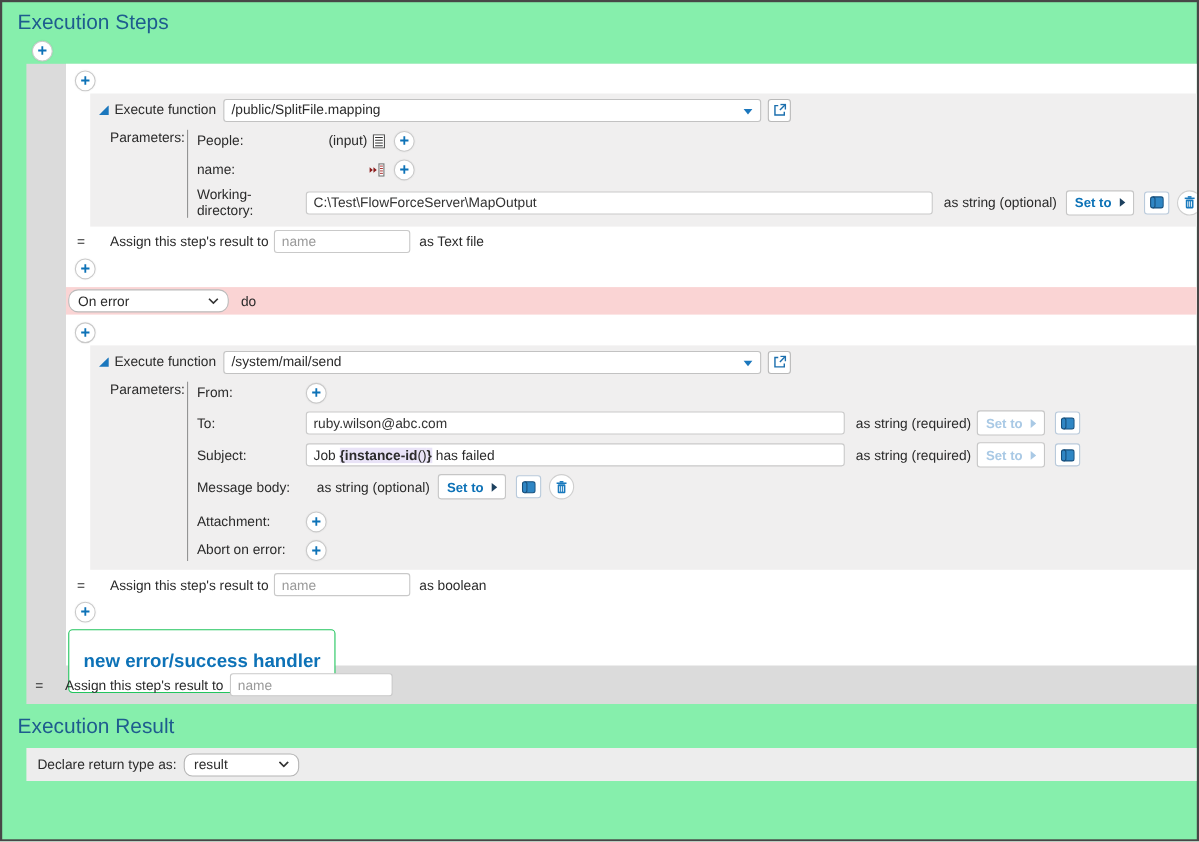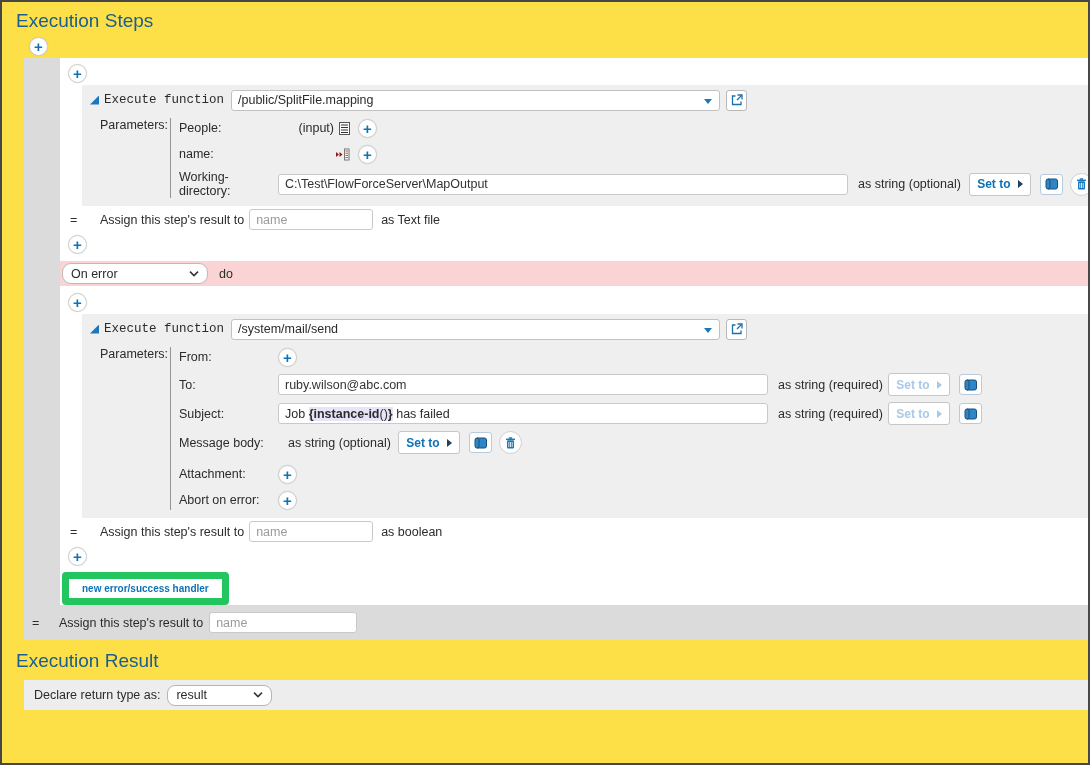--- a/index.html
+++ b/index.html
@@ -1,18 +1,18 @@
 <!DOCTYPE html>
 <html><head>
 <meta charset="utf-8">
 <style>
   * { box-sizing: border-box; margin: 0; padding: 0; }
   html,body { background:#fff; }
   body { font-family: "Liberation Sans", sans-serif; font-size:12.5px; color:#2b2b2b; }
-  .screen { width:1090px; height:765px; border:2px solid #474747; background:#fde047; overflow:hidden; position:relative; }
+  .screen { width:1090px; height:765px; border:2px solid #474747; background:#86efac; overflow:hidden; position:relative; }
 
   .title { font-size:19px; color:#1e5c8e; padding:8px 0 5px 14px; font-weight:normal; }
   .title2 { padding-top:10px; }
 
   
   .plus-btn { width:19px; height:19px; border-radius:50%; background:#fff; border:1px solid #c9c9c9;
     color:#0d72b7; font-weight:bold; font-size:15px; line-height:15px; display:inline-flex;
     align-items:center; justify-content:center; cursor:pointer; box-shadow:0 0 0 1px rgba(0,0,0,0.02); }
   .plus-row { padding:2px 0 2px 8px; height:23px; }
   .plus-row.top { padding:0 0 2px 27px; height:21px; }
@@ -30,21 +30,21 @@
   .retry { width:60px; text-align:center; margin-left:8px; }
   .lbl-times { margin-left:10px; }
   .pill-btn { margin-left:42px; background:#fff; border:1px solid #b9b9b9; border-radius:11px; padding:3px 13px;
     color:#0d72b7; font-weight:bold; font-size:12.5px; font-family:"Liberation Sans",sans-serif; cursor:pointer; }
 
   .white-panel { margin-left:36px; background:#fff; padding:4px 0 6px 0; }
 
   .func-block { margin-left:22px; background:#f0efef; padding:4px 0 8px 8px; }
   .func-row { display:flex; align-items:center; height:22px; }
   .func-row .exp { margin-right:5px; }
-  .func-row .flabel { margin-right:7px;font-family:Liberation Mono, monospace; }
+  .func-row .flabel { margin-right:7px; }
   .combo { width:489px; height:21px; background:#fff; border:1px solid #c2c2c2; border-radius:3px;
     position:relative; display:flex; align-items:center; padding:0 22px 0 6px; cursor:pointer; }
   .combo-arrow { position:absolute; right:7px; top:8px; width:0; height:0;
     border-left:4px solid transparent; border-right:4px solid transparent; border-top:5px solid #1b77bd; }
   .sq-btn { width:21px; height:21px; margin-left:6px; background:#fff; border:1px solid #b9b9b9; border-radius:3px;
     display:inline-flex; align-items:center; justify-content:center; cursor:pointer; }
 
   .params { display:flex; margin-top:7px; }
   .plabel { width:80px; padding-left:10px; flex:none; }
   .pdivider { border-left:1px solid #949494; margin-right:8px; }
@@ -75,22 +75,22 @@
   .name-input { width:124px; }
   .assign-row .type-lbl { margin-left:8px; }
 
   .pink-row { background:#fad4d4; height:25px; display:flex; align-items:center; padding-left:2px; margin:5px 0; }
   .select { background:#fff; border:1px solid #bbb; border-radius:9px; height:21px; display:flex; align-items:center;
     justify-content:space-between; padding:0 8px; cursor:pointer;gap:13px; }
   .sel-err { width:146px; }
   .do-lbl { margin-left:11px; }
 
   .handler-row { padding:4px 0 0 2px; height:31px; }
-  .white-btn { background:#fff; border:7px solid #22c55e; border-radius:4px; color:#0d72b7; font-weight:bold;
-    font-size:10px; font-family:"Liberation Sans",sans-serif; padding:4px 13px; cursor:pointer; white-space:nowrap; }
+  .white-btn { background:#fff; border:1px solid #22c55e; border-radius:4px; color:#0d72b7; font-weight:bold;
+    font-size:17px; font-family:"Liberation Sans",sans-serif; padding:18px 13px; cursor:pointer; white-space:nowrap; }
 
   .outer-assign { display:flex; align-items:center; height:23px; margin-top:6px; padding-left:8px; }
   .outer-assign .eq { width:27px; flex:none; }
   .outer-assign .alabel { margin-right:6px; }
   .outer-assign .name-input { width:148px; }
 
   .footer-row { display:flex; gap:7px; padding:12px 0 0 13px; }
 
   .result-row { margin-left:22px; margin-top:3px; background:#ededed; height:30px; display:flex; align-items:center; padding-left:10px; }
   .sel-result { width:105px; margin-left:7px; border-radius:8px; border-color:#b5b5b5; }

